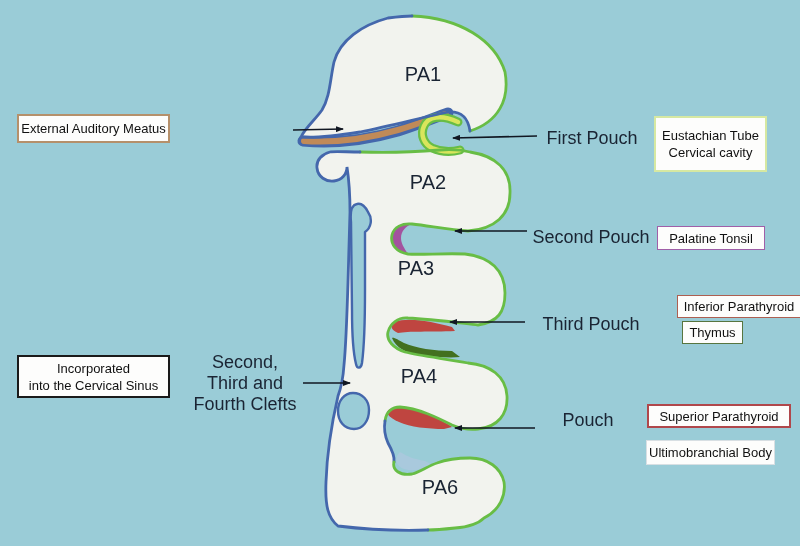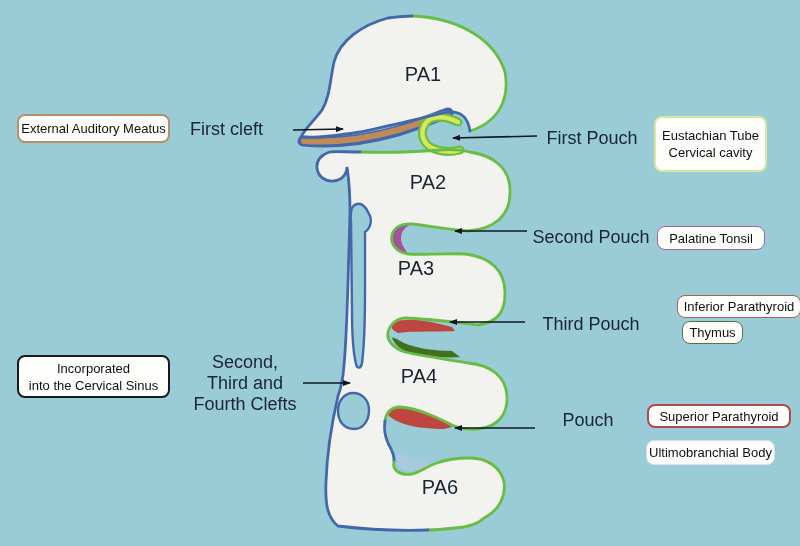--- a/index.html
+++ b/index.html
@@ -12,21 +12,21 @@
   #diagram-svg{position:absolute;left:0;top:0;}
   .pa-label{font-size:20px;fill:var(--text);text-anchor:middle;}
   .big-label{
     position:absolute;font-size:18px;line-height:21px;color:var(--text);
   }
   .big-label.center{text-align:center;}
   .big-label span{display:block;}
   .anno-box{
     position:absolute;box-sizing:border-box;background:var(--box-bg);
     font-size:13px;color:#111;text-align:center;
-    display:flex;flex-direction:column;justify-content:center;border-radius:8px;
+    display:flex;flex-direction:column;justify-content:center;
   }
   .anno-box span{display:block;line-height:17px;}
 </style>
 </head>
 <body>
 
 <div id="canvas" style="--bg: #9accd7; --body: #f2f3ee; --blue: #4467ac; --green: #68bd45; --tan: #c08a58; --ylgreen: #d9e55c; --purple: #a3539e; --red: #bf4540; --dkgreen: #42701f; --ltblue: #a9c9dd; --text: #1a2433; --arrow: #111722; --box-bg: #fdfdfc; --border-tan: #b5906b; --border-ylgreen: #d6e8a2; --border-purple: #a05fa8; --border-infred: #ad5f51; --border-dkgreen: #57753f; --border-supred: #b0474b; --border-light: #d8dfe3; --border-black: #1a1a1a;">
 
   <svg id="diagram-svg" width="800" height="546" viewBox="0 0 800 546">
     <defs>
@@ -104,21 +104,20 @@
     <line x1="527" y1="231" x2="455" y2="231" stroke="var(--arrow)" stroke-width="1.6" marker-end="url(#ah)"></line>
     <line x1="525" y1="322" x2="450" y2="322" stroke="var(--arrow)" stroke-width="1.6" marker-end="url(#ah)"></line>
     <line x1="535" y1="428" x2="455" y2="428" stroke="var(--arrow)" stroke-width="1.6" marker-end="url(#ah)"></line>
     <line x1="303" y1="383" x2="350" y2="383" stroke="var(--arrow)" stroke-width="1.6" marker-end="url(#ah)"></line>
   </svg>
 
   <div class="anno-box" style="left:17px;top:114px;width:153px;height:29px;border:2px solid var(--border-tan);">
     <span>External Auditory Meatus</span>
   </div>
 
-  <div class="big-label" style="left:190px;top:119px;width:92px;">First cleft</div>
 
   <div class="anno-box" style="left:17px;top:355px;width:153px;height:43px;border:2px solid var(--border-black);">
     <span>Incorporated</span>
     <span>into the Cervical Sinus</span>
   </div>
 
   <div class="big-label center" style="left:190px;top:352px;width:110px;">
     <span>Second,</span>
     <span>Third and</span>
     <span>Fourth Clefts</span>

